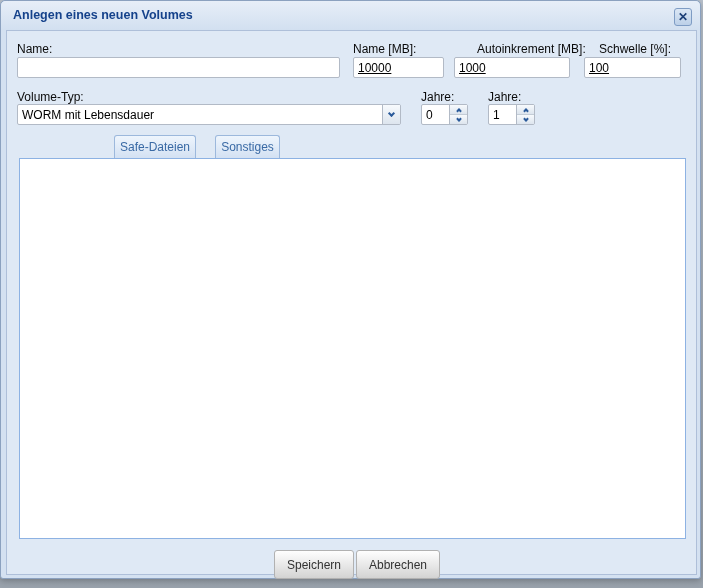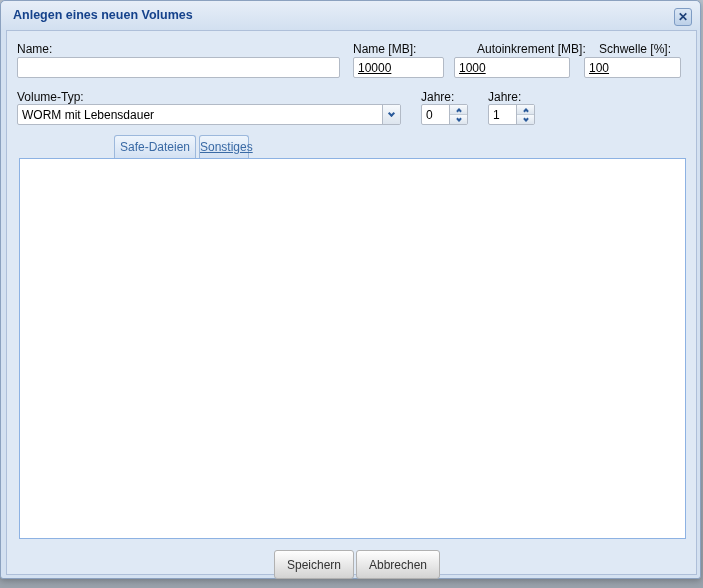--- a/index.html
+++ b/index.html
@@ -125,21 +125,21 @@
       <span class="spin-up">
           <span class="chev-up-s"></span>
         </span>
       <span class="spin-down">
           <span class="chev-down-s"></span>
         </span>
     </span>
   </div>
 
   <div class="tab" style="left:113px;width:82px;">Safe-Dateien</div>
-  <div class="tab" style="left:198px;width:50px;text-decoration:underline;">Sonstiges</div>
+  <div class="tab" style="left:214px;width:65px;">Sonstiges</div>
 
   <div class="panel"></div>
 
   <span class="lbl" style="left:30px;top:170px;">Methode:</span>
   <div class="combo" style="left:30px;top:186px;width:168px;">
     <input readonly="" value="Sofort" style="">
     <span class="trigger">
         <span class="chev-down"></span>
       </span>
   </div>

